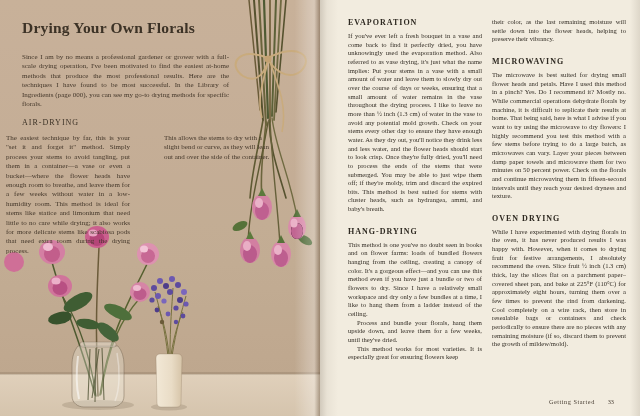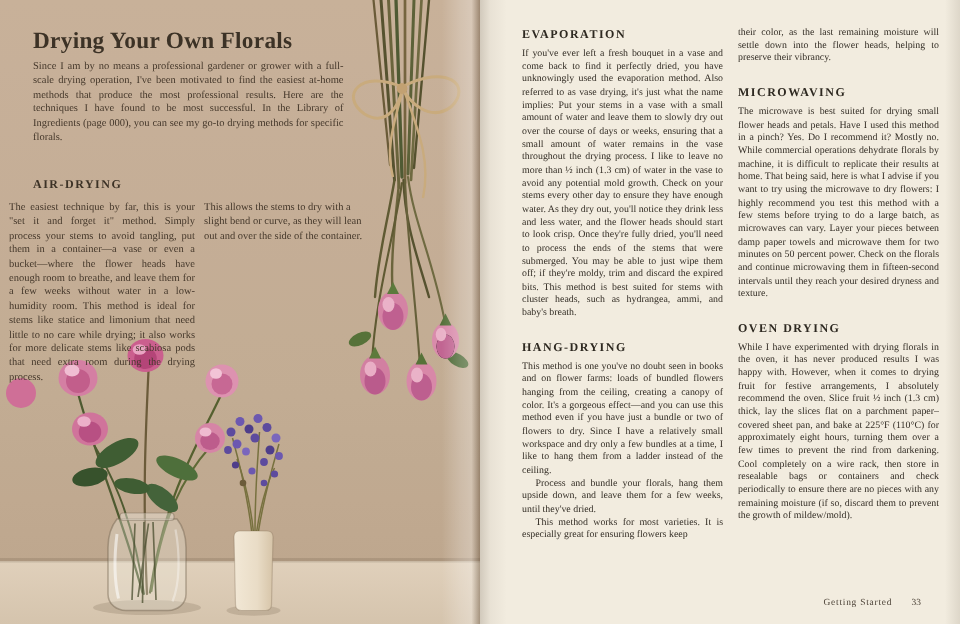--- a/index.html
+++ b/index.html
@@ -5,24 +5,24 @@
   * { margin:0; padding:0; box-sizing:border-box; }
   html,body { width:640px; height:416px; overflow:hidden; }
   body { font-family:"Liberation Serif", serif; }
   .spread { position:relative; width:640px; height:308px; background:#e5e5e5; }
 
   
   .page-left { position:absolute; left:0; top:0; width:320px; height:416px; overflow:hidden; }
   .page-left svg { position:absolute; left:0; top:0; z-index:1; }
   .left-text { position:absolute; z-index:10; color:#44372a; }
   .chapter-title { left:22px; top:19px; font-size:15.5px; font-weight:600; letter-spacing:.2px; color:#3c3226; }
-  .chapter-intro { left:22px; top:40px; width:207px; font-size:7px; line-height:9.4px; text-align:justify; }
-  .left-head { left:22px; top:118px; font-size:8px; font-weight:700; letter-spacing:1px; color:#3c3226; }
+  .chapter-intro { left:22px; top:53px; width:207px; font-size:7px; line-height:9.4px; text-align:justify; }
+  .left-head { left:22px; top:118px; font-size:8px; font-weight:400; letter-spacing:1px; color:#3c3226; }
   .air-col1 { left:6px; top:134px; width:124px; font-size:7px; line-height:9.4px; text-align:justify; }
-  .air-col2 { left:136px; top:134px; width:108px; font-size:7px; line-height:9.4px; }
+  .air-col2 { left:164px; top:134px; width:108px; font-size:7px; line-height:9.4px; }
   .page-edge { position:absolute; inset:0; z-index:8; pointer-events:none;
     background:linear-gradient(90deg, rgba(0,0,0,0) 0 92%, rgba(255,255,255,.22) 96%, rgba(255,255,255,.30) 98.2%, rgba(86,67,48,.38) 100%); }
 
   
   .page-right { position:absolute; left:320px; top:0; width:320px; height:416px; background:#f2ecdf; overflow:hidden; }
   .r-shade { position:absolute; inset:0; z-index:8; pointer-events:none;
     background:linear-gradient(90deg, rgba(80,64,48,.20) 0, rgba(80,64,48,.06) 7px, rgba(0,0,0,0) 18px),
                linear-gradient(270deg, rgba(96,84,66,.14) 0, rgba(0,0,0,0) 10px); }
   .rcol { position:absolute; top:18px; width:134px; color:#332d25; z-index:5; }
   .rcol1 { left:28px; }

